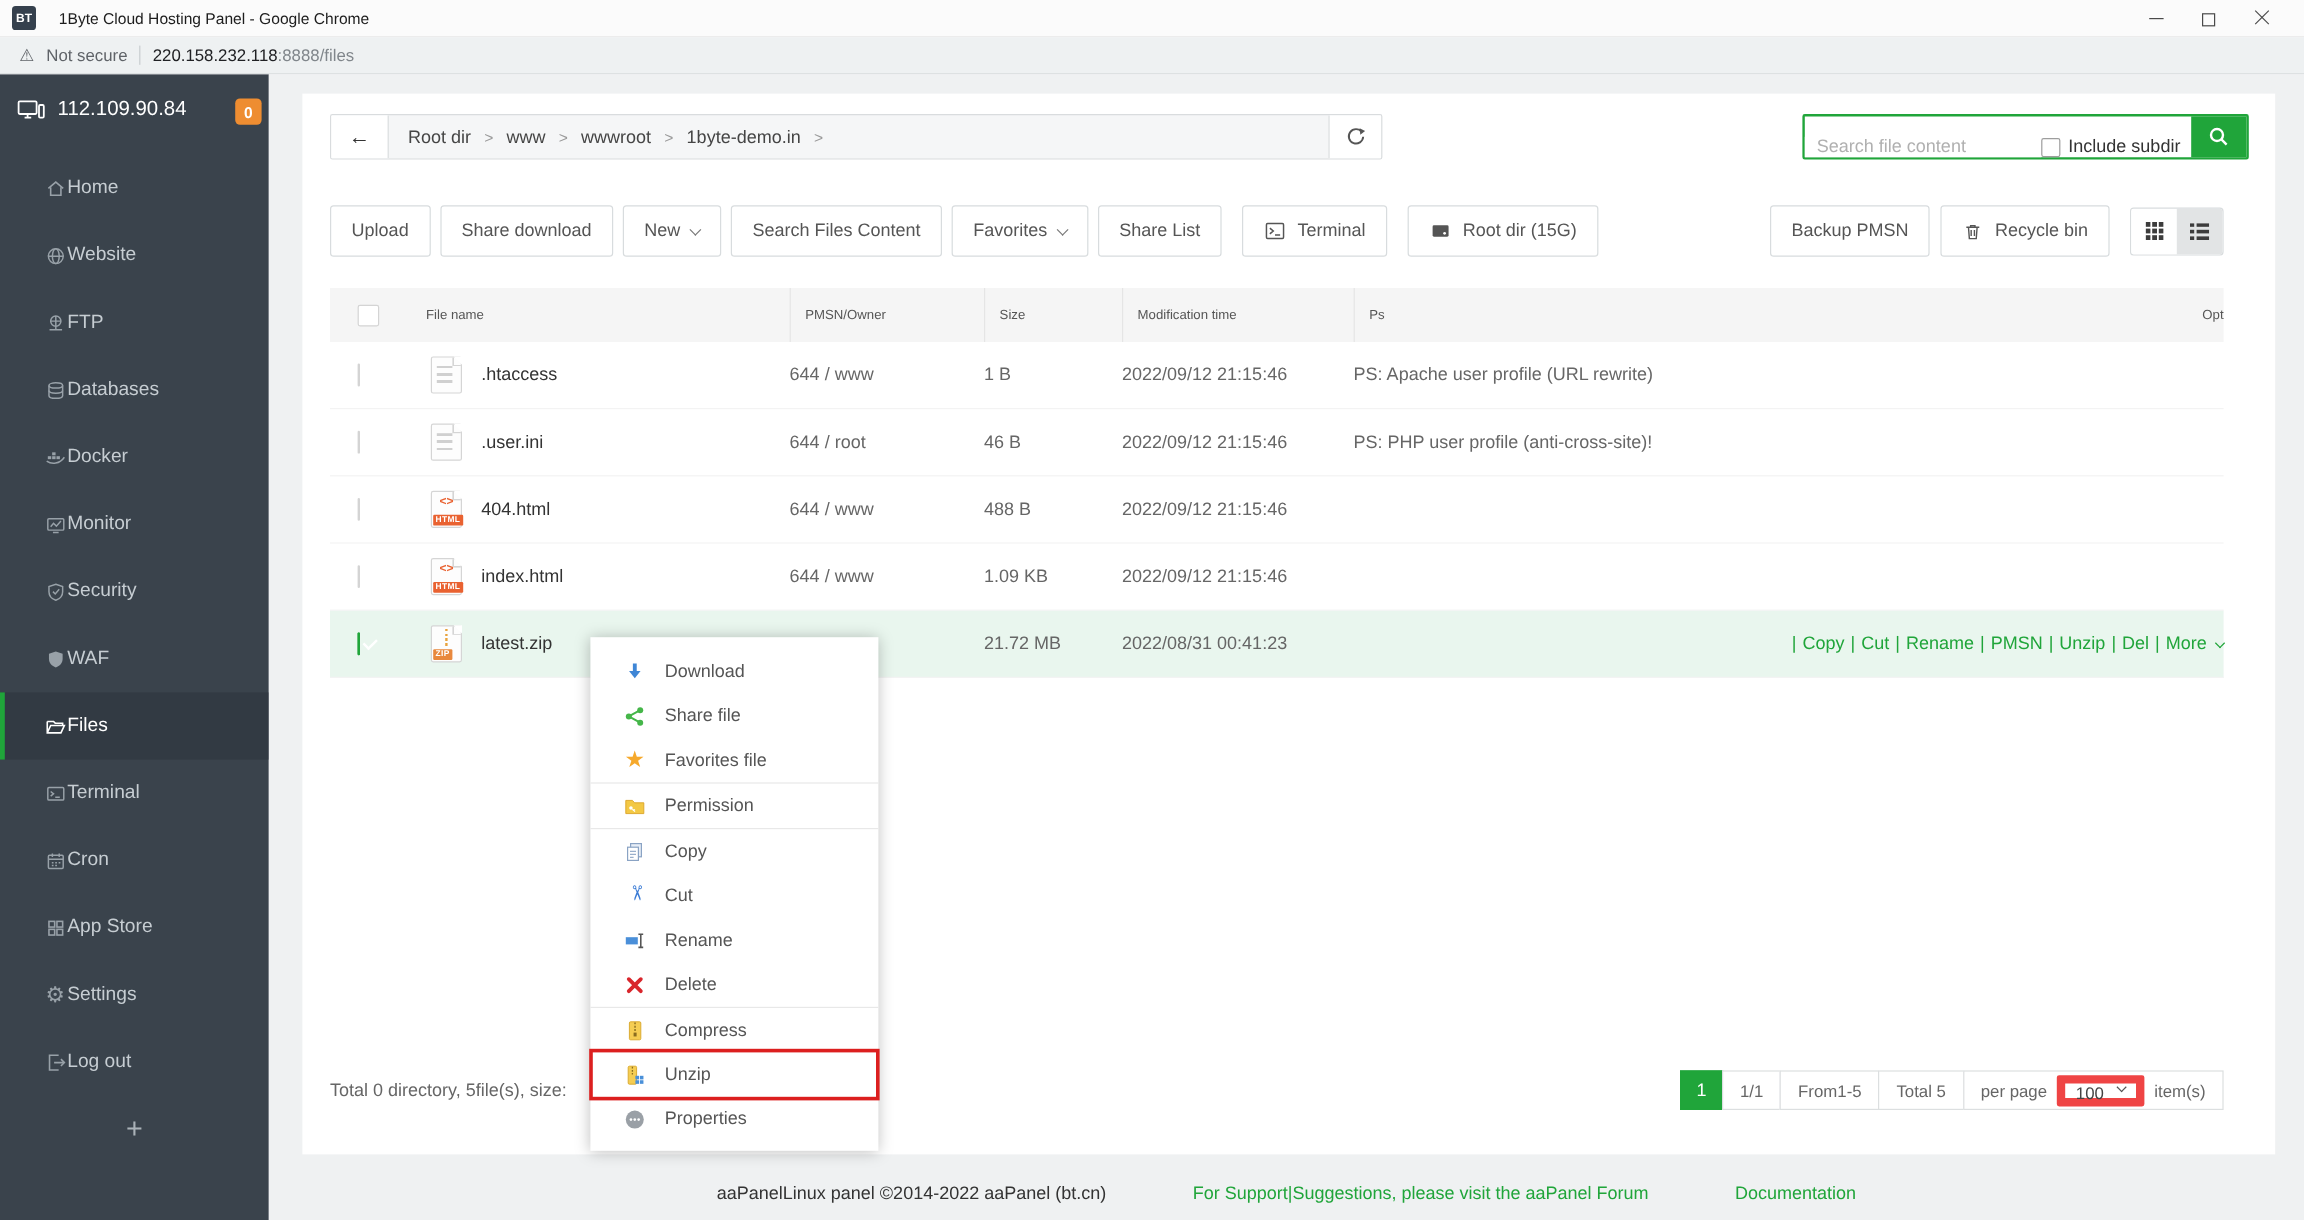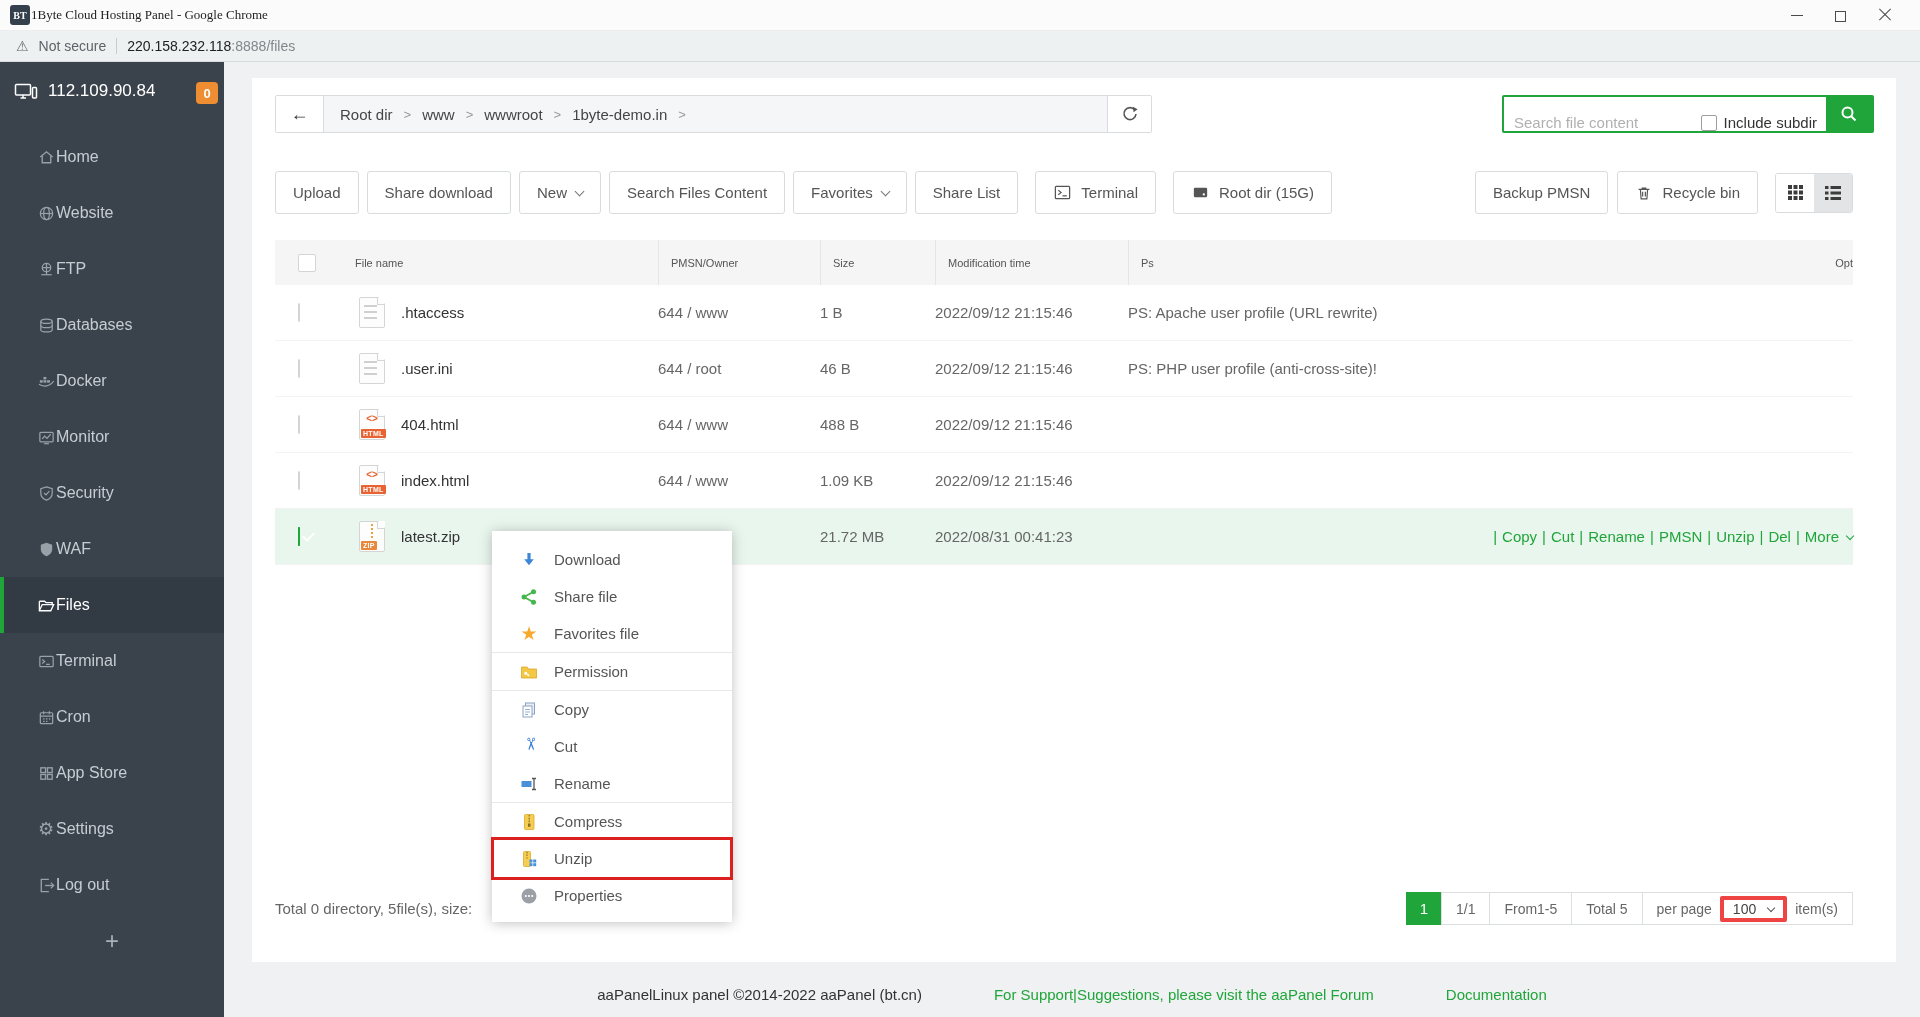--- a/index.html
+++ b/index.html
@@ -1,20 +1,20 @@
 <!DOCTYPE html>
 <html><head>
 <meta charset="utf-8">
 <style>
   * { margin:0; padding:0; box-sizing:border-box; }
   html,body { width:1920px; height:1017px; overflow:hidden; }
   body { font-family:"Liberation Sans", sans-serif; background:#fff; position:relative; }
 
   
-  .titlebar { height:31px; background:#fbfbfb; display:flex; align-items:center; padding:14px 10px; gap:1px; border-bottom:1px solid #ececec;font-family:Liberation Serif, serif; }
+  .titlebar { height:31px; background:#fbfbfb; display:flex; align-items:center; padding:14px 10px; gap:19px; border-bottom:1px solid #ececec; }
   .bt-logo { width:20px; height:20px; background:#35404d; color:#fff; font-size:10px; font-weight:bold; border-radius:3px; display:flex; align-items:center; justify-content:center; }
   .win-title { font-size:13px; color:#1d1d1d; flex:1; }
   .win-controls { display:flex; gap:30px; padding-right:18px; align-items:center; }
   .wc { width:14px; height:14px; position:relative; display:inline-block; }
   .wc-min::after { content:""; position:absolute; left:1px; right:1px; top:7px; border-top:1.6px solid #4a4a4a; }
   .wc-rest::before { content:""; position:absolute; left:1px; top:3px; width:9px; height:9px; border:1.4px solid #4a4a4a; background:#fbfbfb; }
   .wc-rest::after { content:""; position:absolute; left:4px; top:0px; width:9px; height:9px; border:1.4px solid #4a4a4a; z-index:-1; }
   .wc-close::before,.wc-close::after { content:""; position:absolute; left:-1px; top:6px; width:16px; border-top:1.6px solid #4a4a4a; }
   .wc-close::before { transform:rotate(45deg); } .wc-close::after { transform:rotate(-45deg); }
 
@@ -96,21 +96,21 @@
   .zipper { position:absolute; left:12px; top:3px; width:2px; height:16px; background:repeating-linear-gradient(#e8a33d 0 2px, transparent 2px 4px); }
   .fchip.zip { background:#e8883d; }
 
   
   .bottom-row { position:absolute; top:814px; left:23px; right:43px; display:flex; justify-content:space-between; align-items:center; }
   .total-text { font-size:15px; color:#666; }
   .pager { display:flex; align-items:stretch; height:33px; font-size:14px; color:#666; }
   .pg { border:1px solid #dcdfe0; background:#fff; padding:0 14px; display:flex; align-items:center; margin-left:-1px; cursor:pointer; }
   .pg.current { background:#20a53a; border-color:#20a53a; color:#fff; width:36px; justify-content:center; padding:0; font-size:15px; }
   .pg.perpage { gap:8px; cursor:default; }
-  .mini-select { border:4px solid #ef4444; border-radius:2px; height:26px; padding:0 9px; display:flex; align-items:center; gap:12px; font-size:14px; color:#444; cursor:pointer; }
+  .mini-select { border:7px solid #ef4444; border-radius:2px; height:26px; padding:0 9px; display:flex; gap:12px; font-size:14px; color:#444; cursor:pointer; }
   .mini-caret { width:6px; height:6px; border-right:1.5px solid #555; border-bottom:1.5px solid #555; transform:rotate(45deg); display:inline-block; margin-bottom:2px; }
 
   .footer { position:absolute; bottom:14px; left:0; right:0; display:flex; justify-content:center; gap:72px; font-size:15px; }
   .footer .copy { color:#333; }
   .flink { color:#20a53a; cursor:pointer; }
 
   
   .ctx-menu { position:absolute; left:492px; top:531px; width:240px; background:#fff; box-shadow:0 1px 12px rgba(0,0,0,.25); padding:10px 0 8px; z-index:20; }
   .menu-item { height:37px; display:flex; align-items:center; padding-left:27px; gap:15px; font-size:15px; color:#555; cursor:pointer; }
   .menu-icon { width:20px; height:20px; display:flex; align-items:center; justify-content:center; flex:none; }
@@ -624,20 +624,28 @@
   </div>
   <div class="menu-item">
     <span class="menu-icon">
         <svg width="20" height="20" viewBox="0 0 20 20">
           <rect x="2.5" y="7" width="10" height="6" fill="#4a8fd9"></rect>
           <path d="M15 4.5 V15.5 M13 4.5 H17 M13 15.5 H17" stroke="#555" stroke-width="1.3" fill="none"></path>
         </svg>
       </span>
     <span>Rename</span>
   </div>
+  <div class="menu-item">
+    <span class="menu-icon">
+        <svg width="20" height="20" viewBox="0 0 20 20">
+          <path d="M5 5 L15 15 M15 5 L5 15" stroke="#d9262c" stroke-width="3.2" stroke-linecap="round"></path>
+        </svg>
+      </span>
+    <span>Delete</span>
+  </div>
   <div class="menu-div"></div>
   <div class="menu-item">
     <span class="menu-icon">
         <svg width="20" height="20" viewBox="0 0 20 20">
           <rect x="5.5" y="2.5" width="9.5" height="15" rx="1" fill="#f5cd52" stroke="#d9a92e" stroke-width=".8"></rect>
           <path d="M10.2 3 V11.5" stroke="#8a6d1f" stroke-width="1.2" stroke-dasharray="1.6 1.2" fill="none"></path>
           <rect x="9" y="11.5" width="2.5" height="3.2" fill="#8a6d1f"></rect>
         </svg>
       </span>
     <span>Compress</span>

